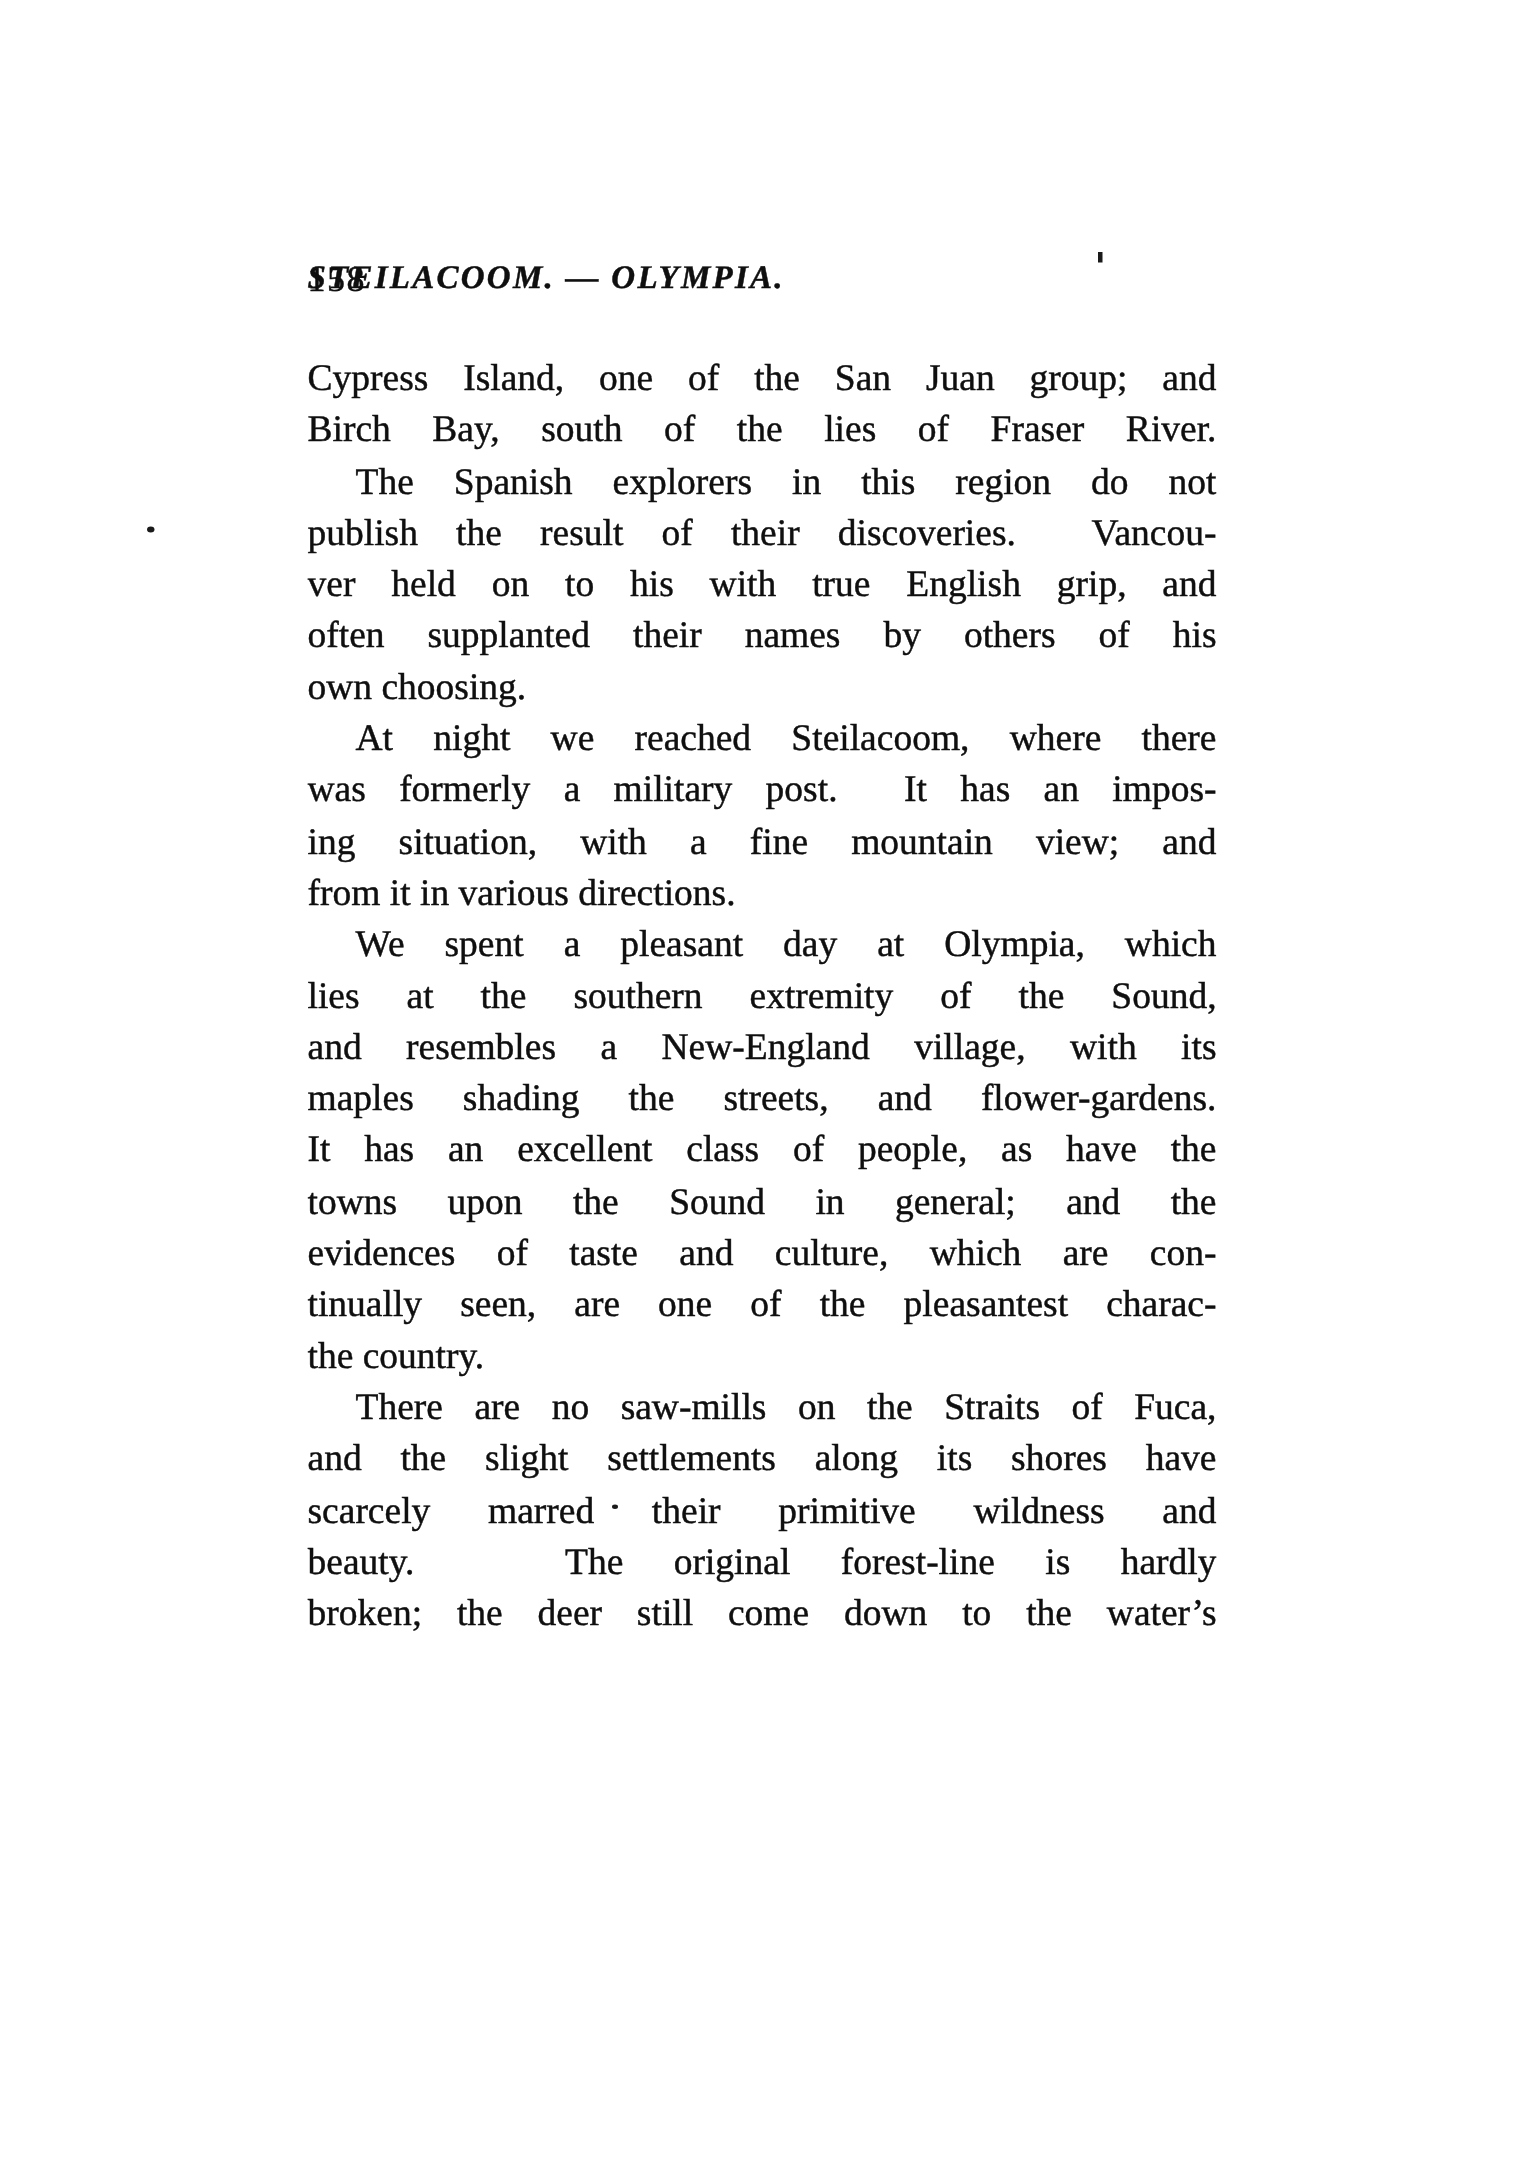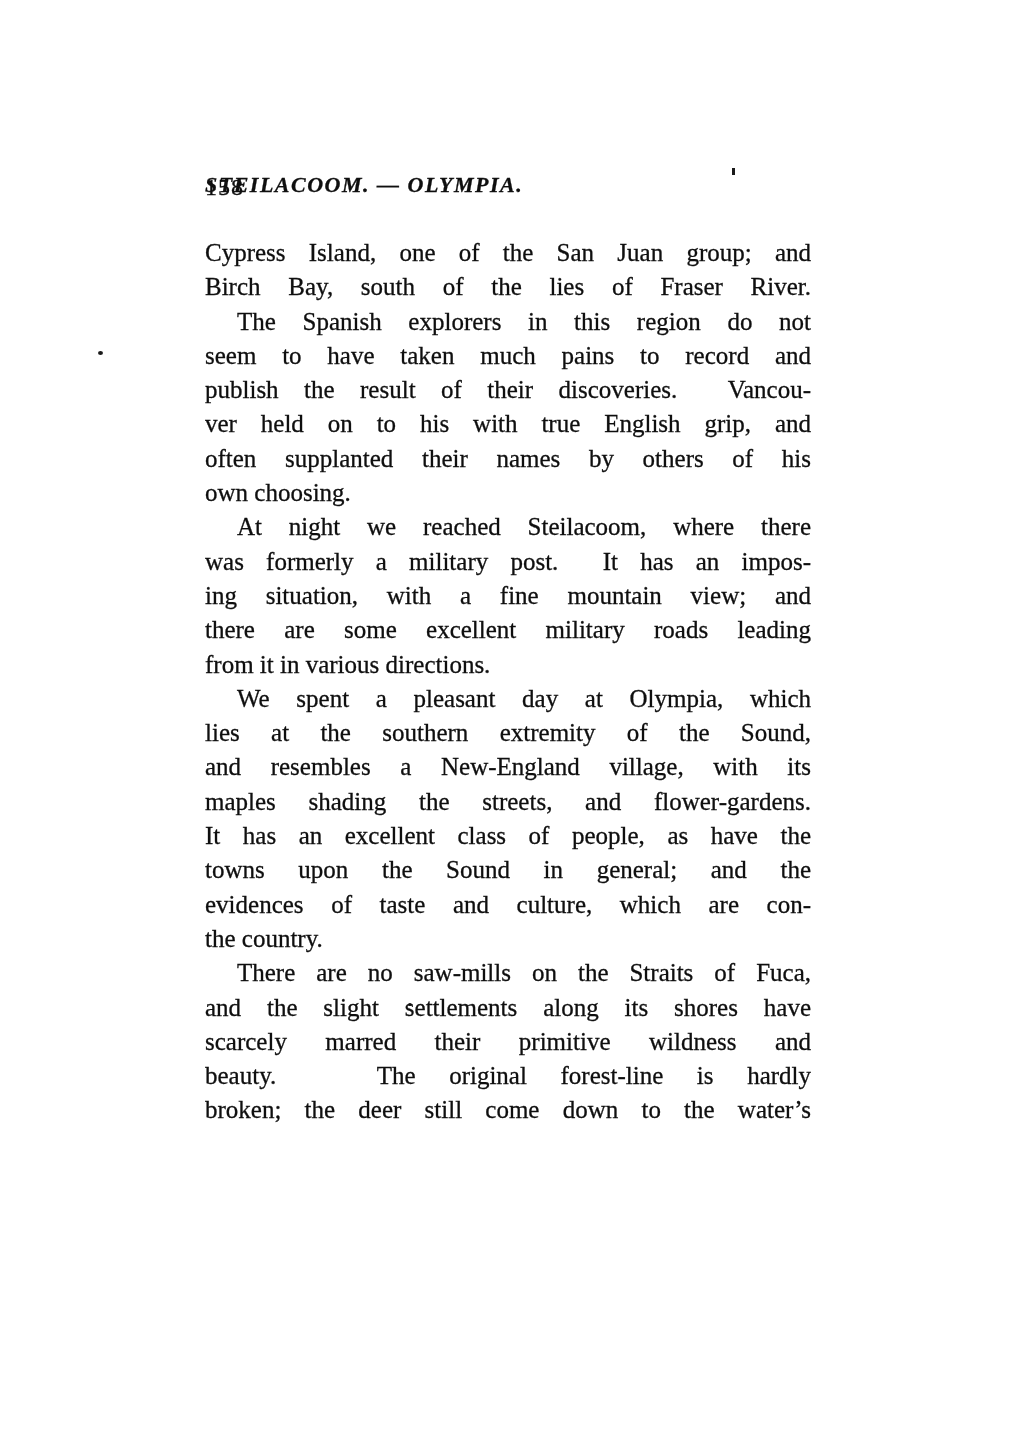--- a/index.html
+++ b/index.html
@@ -84,41 +84,40 @@
     <span class="running">STEILACOOM. — OLYMPIA.</span>
   </div>
 
   <div class="body">
       <div class="para">
         <div class="line">Cypress Island, one of the San Juan group; and</div>
         <div class="line">Birch Bay, south of the lies of Fraser River.</div>
       </div>
       <div class="para">
         <div class="line indent">The Spanish explorers in this region do not</div>
-        <div class="line">seem to have taken much pains to record and</div>
         <div class="line">publish the result of their discoveries.&nbsp; Vancou-</div>
         <div class="line">ver held on to his with true English grip, and</div>
         <div class="line">often supplanted their names by others of his</div>
         <div class="line last">own choosing.</div>
       </div>
       <div class="para">
         <div class="line indent">At night we reached Steilacoom, where there</div>
         <div class="line">was formerly a military post.&nbsp; It has an impos-</div>
         <div class="line">ing situation, with a fine mountain view; and</div>
-        <div class="line">there are some excellent military roads leading</div>
         <div class="line last">from it in various directions.</div>
       </div>
       <div class="para">
         <div class="line indent">We spent a pleasant day at Olympia, which</div>
         <div class="line">lies at the southern extremity of the Sound,</div>
         <div class="line">and resembles a New-England village, with its</div>
         <div class="line">maples shading the streets, and flower-gardens.</div>
         <div class="line">It has an excellent class of people, as have the</div>
         <div class="line">towns upon the Sound in general; and the</div>
         <div class="line">evidences of taste and culture, which are con-</div>
+        <div class="line">tinually seen, are one of the pleasantest charac-</div>
         <div class="line last">the country.</div>
       </div>
       <div class="para">
         <div class="line indent">There are no saw-mills on the Straits of Fuca,</div>
         <div class="line">and the slight settlements along its shores have</div>
         <div class="line">scarcely marred their primitive wildness and</div>
         <div class="line">beauty.&nbsp;&nbsp; The original forest-line is hardly</div>
         <div class="line">broken; the deer still come down to the water’s</div>
       </div>
     </div>

